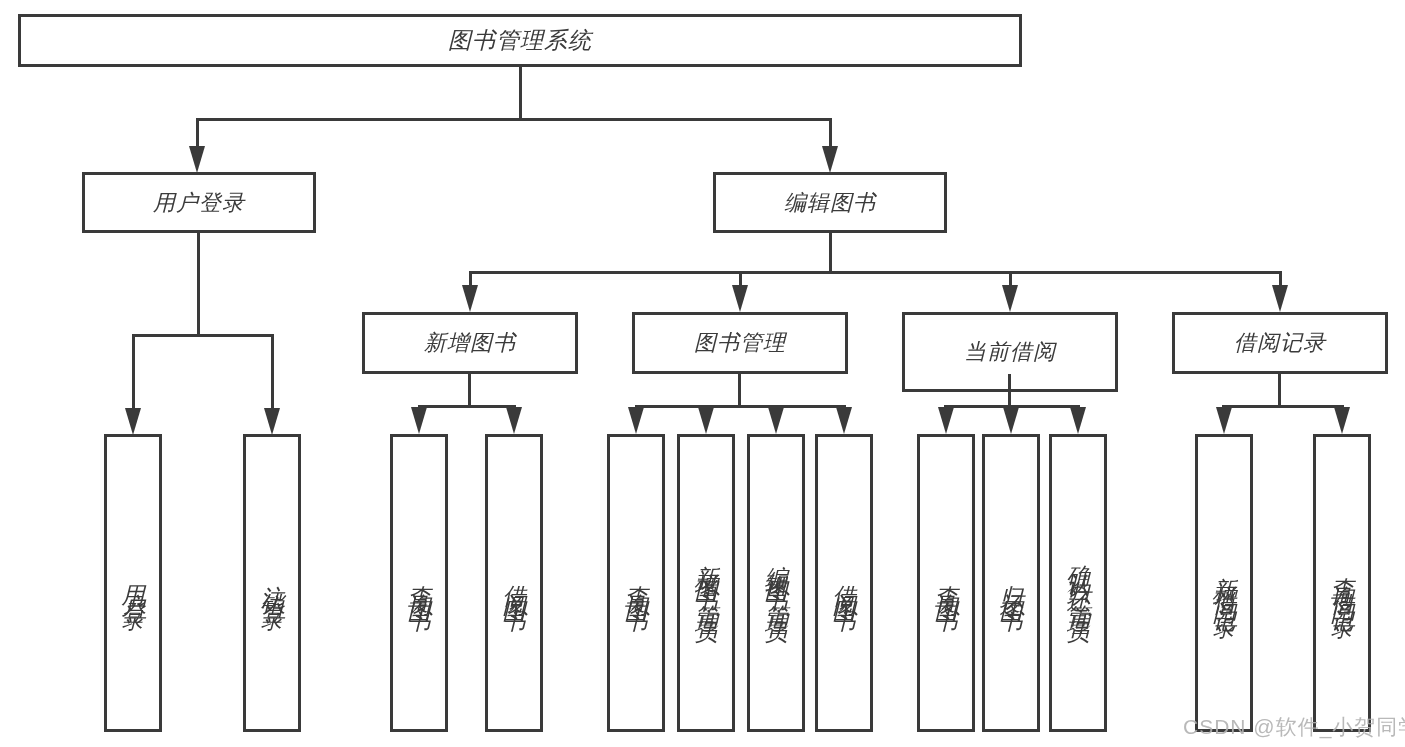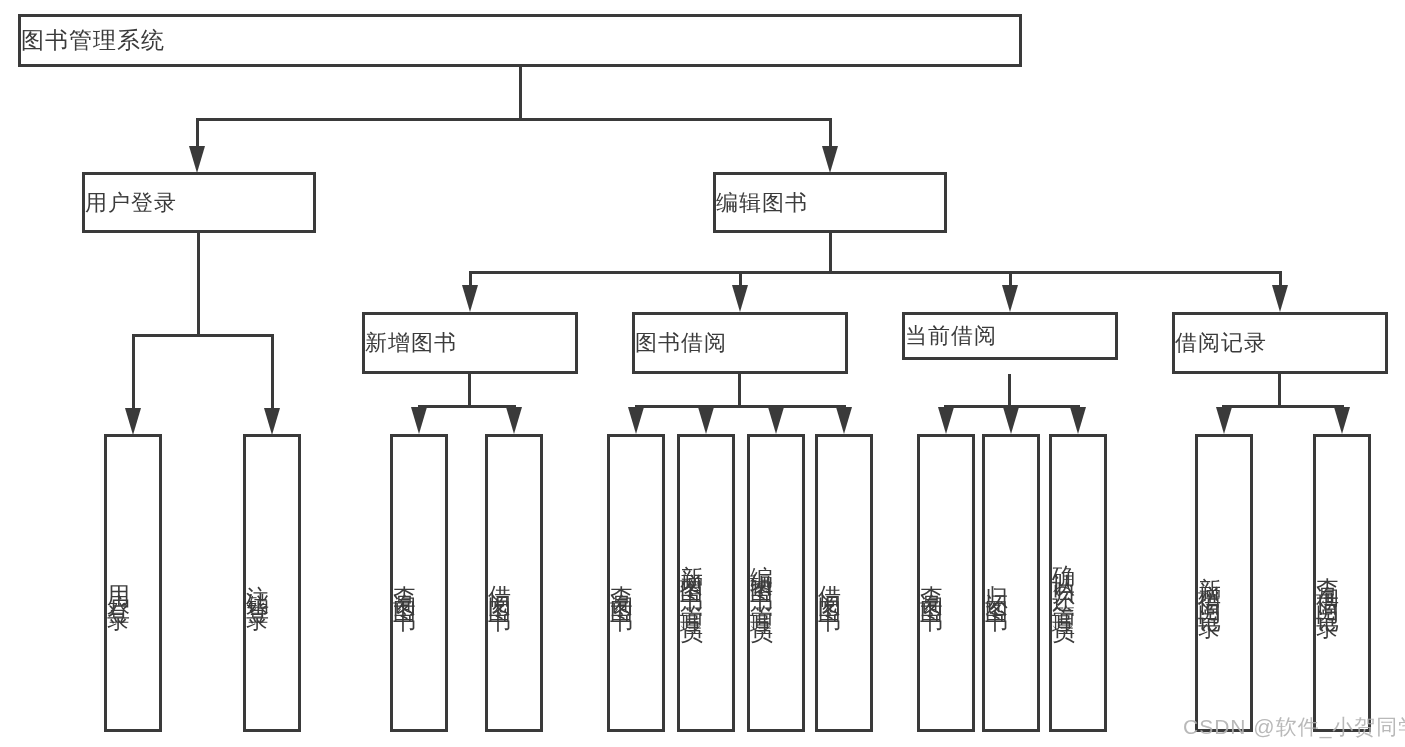--- a/index.html
+++ b/index.html
@@ -16,20 +16,22 @@
     background:var(--bg);
     overflow:hidden;
   }
   .box{
     position:absolute;
     box-sizing:border-box;
     border:3px solid var(--line);
     background:#fff;
     display:flex;
     align-items:center;
+    justify-content:center;
+    font-style:italic;
   }
   .hlabel{
     font-size:22px;
     letter-spacing:1px;
     color:var(--text);
     white-space:nowrap;
   }
   .root-label{font-size:23px;}
   .vtext{
     writing-mode:vertical-rl;
@@ -96,23 +98,23 @@
   <div class="arrow" style="left:732px;top:285px"></div>
   <div class="line" style="left:1009px;top:271px;width:3px;height:16px"></div>
   <div class="arrow" style="left:1002px;top:285px"></div>
   <div class="line" style="left:1279px;top:271px;width:3px;height:16px"></div>
   <div class="arrow" style="left:1272px;top:285px"></div>
 
   <div class="box" style="left:362px;top:312px;width:216px;height:62px">
     <span class="hlabel">新增图书</span>
   </div>
   <div class="box" style="left:632px;top:312px;width:216px;height:62px">
-    <span class="hlabel">图书借阅</span>
+    <span class="hlabel">图书管理</span>
   </div>
-  <div class="box" style="left:902px;top:312px;width:216px;height:48px">
+  <div class="box" style="left:902px;top:312px;width:216px;height:80px">
     <span class="hlabel">当前借阅</span>
   </div>
   <div class="box" style="left:1172px;top:312px;width:216px;height:62px">
     <span class="hlabel">借阅记录</span>
   </div>
 
   <div class="line" style="left:468px;top:374px;width:3px;height:33px"></div>
   <div class="line" style="left:418px;top:405px;width:98px;height:3px"></div>
   <div class="arrow" style="left:411px;top:407px"></div>
   <div class="arrow" style="left:506px;top:407px"></div>

